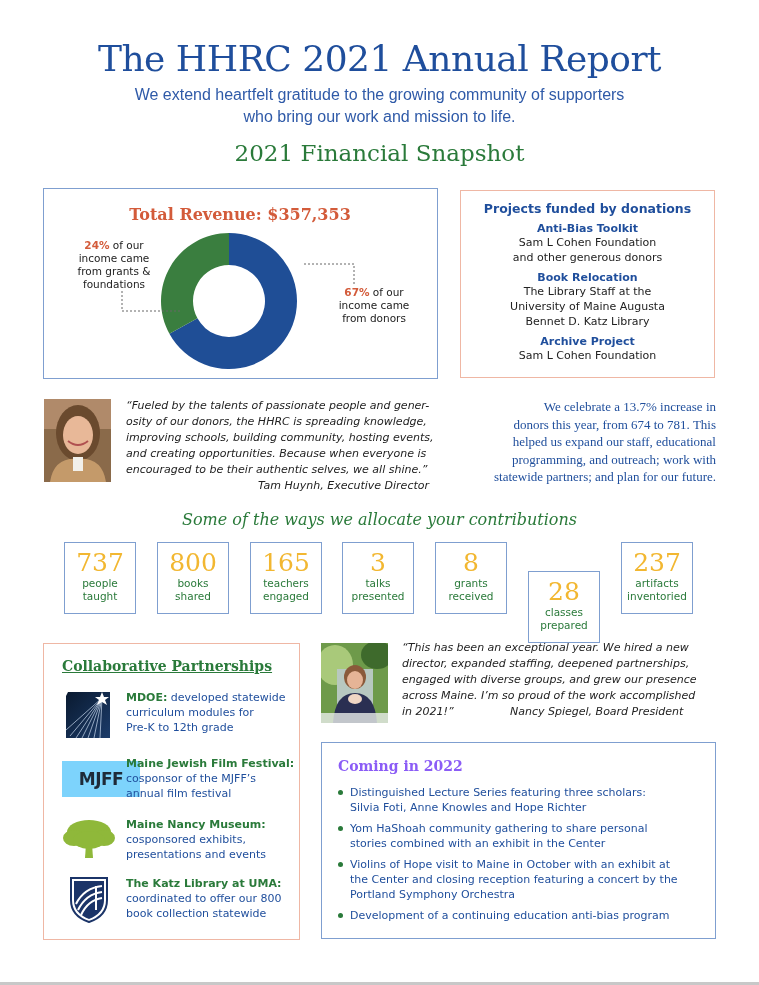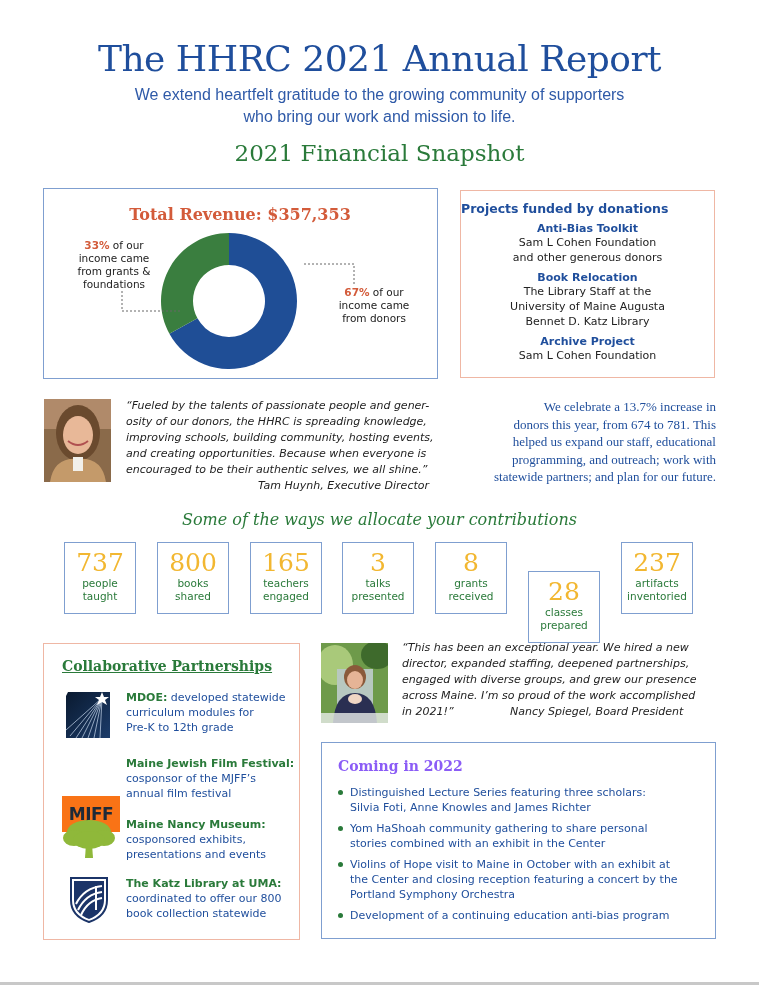--- a/index.html
+++ b/index.html
@@ -6,21 +6,21 @@
   body { width:759px; height:985px; position:relative; overflow:hidden; font-family:"DejaVu Sans", sans-serif; }
   .abs { position:absolute; }
   .title { left:0; width:759px; top:38px; text-align:center; color:#1f4e9c; font-size:36px; font-family:"DejaVu Serif", serif; letter-spacing:-0.5px; }
   .subtitle { left:0; width:759px; top:84px; text-align:center; color:#2f5aa8; font-size:16px; line-height:22px; font-family:Liberation Sans, sans-serif; }
   .section-title { left:0; width:759px; top:140px; text-align:center; color:#2a7a3a; font-size:23px; font-family:"DejaVu Serif", serif; }
   .box-blue { border:1.5px solid #7f9fd0; box-sizing:border-box; }
   .box-peach { border:1.5px solid #efb7a4; box-sizing:border-box; }
   .rev-title { color:#d35b3a; font-size:16px; font-weight:bold; font-family:"DejaVu Serif", serif; text-align:center; }
   .lbl { font-size:10.5px; line-height:13px; color:#222; text-align:center; }
   .lbl b { color:#d35b3a; }
-  .proj-head { color:#1f4e9c; font-weight:bold; font-size:12.5px; text-align:left; }
+  .proj-head { color:#1f4e9c; font-weight:bold; font-size:12.5px; text-align:center; }
   .proj-sub { color:#1f4e9c; font-weight:bold; font-size:11px; text-align:center; margin-top:6px; }
   .proj-txt { color:#222; font-size:11px; line-height:15px; text-align:center; }
   .quote { font-style:italic; color:#222; font-size:11px; line-height:16px; }
   .celebrate { color:#1f4e9c; font-size:13px; line-height:17.5px; text-align:right; font-family:"Liberation Serif", serif; }
   .alloc { left:0; width:759px; top:510px; text-align:center; color:#2a7a3a; font-size:16px; font-style:italic; font-family:"DejaVu Serif", serif; }
   .stat { width:72px; height:72px; box-sizing:border-box; border:1.5px solid #7f9fd0; text-align:center; }
   .stat .num { color:#f2b731; font-size:25px; font-family:"DejaVu Serif", serif; margin-top:6px; line-height:28px; }
   .stat .cap { color:#2a7a3a; font-size:10.5px; line-height:13px; }
   .partner-title { color:#2a7a3a; font-weight:bold; font-size:14px; font-family:"DejaVu Serif", serif;text-decoration:underline; }
   .p-name { color:#2a7a3a; font-weight:bold; }
@@ -43,21 +43,21 @@
 
 <div class="abs box-blue" style="left:43px;top:188px;width:395px;height:191px;">
   <div class="abs rev-title" style="left:0;width:392px;top:16px;">Total Revenue: $357,353</div>
   <svg class="abs" style="left:115px;top:42px;" width="140" height="140" viewBox="0 0 140 140">
     <g id="donut-slices">
         <path d="M70 2 A68 68 0 1 1 10.411145757017273 102.75924983891663 L38.45295951842091 87.34313226766174 A36 36 0 1 0 70 34 Z" fill="#1f4e96"></path>
         <path d="M10.411145757017273 102.75924983891663 A68 68 0 0 1 69.99999999999999 2 L70 34 A36 36 0 0 0 38.45295951842091 87.34313226766174 Z" fill="#3a7e3f"></path>
       </g>
   </svg>
   <div class="abs lbl" style="left:20px;top:50px;width:100px;">
-    <div><b>33%</b> <span>of our</span></div>
+    <div><b>24%</b> <span>of our</span></div>
     <div>income came</div>
     <div>from grants &amp;</div>
     <div>foundations</div>
   </div>
   <svg class="abs" style="left:75px;top:100px;" width="65" height="28">
     <path d="M3 2 L3 22 L62 22" fill="none" stroke="#666" stroke-width="1" stroke-dasharray="2,2"></path>
   </svg>
   <svg class="abs" style="left:258px;top:68px;" width="56" height="30">
     <path d="M2 7 L52 7 L52 28" fill="none" stroke="#666" stroke-width="1" stroke-dasharray="2,2"></path>
   </svg>
@@ -177,21 +177,21 @@
       </g>
       <polygon points="38,2 40,7 45,7 41,10 43,15 38,12 33,15 35,10 31,7 36,7" fill="#ffffff"></polygon>
     </svg>
   </div>
   <div class="abs p-txt" style="left:82px;top:46px;width:170px;">
     <div><span class="p-name">MDOE:</span> <span>developed statewide</span></div>
     <div>curriculum modules for</div>
     <div>Pre-K to 12th grade</div>
   </div>
 
-  <div class="abs" style="left:18px;top:117px;width:58px;height:36px;background:#f97316;display:flex;align-items:center;justify-content:center;margin-top:35px;">
+  <div class="abs" style="left:18px;top:117px;width:78px;height:36px;background:#7dd3fc;display:flex;align-items:center;justify-content:center;">
     <span style="font-weight:bold;font-size:17px;color:#1e2a38;font-family:'DejaVu Sans',sans-serif;letter-spacing:-0.5px;">MJFF</span>
   </div>
   <div class="abs p-txt" style="left:82px;top:112px;width:170px;">
     <div class="p-name">Maine Jewish Film Festival:</div>
     <div>cosponsor of the MJFF’s</div>
     <div>annual film festival</div>
   </div>
 
   <div class="abs" style="left:18px;top:172px;width:54px;height:44px;">
     <svg width="54" height="44" viewBox="0 0 54 44">
@@ -254,21 +254,21 @@
     <span style="position:absolute;left:108px;">Nancy Spiegel, Board President</span>
   </div>
 </div>
 
 <div class="abs box-blue" style="left:321px;top:742px;width:395px;height:197px;">
   <div class="abs coming-title" style="left:16px;top:15px;">Coming in 2022</div>
   <div class="abs" id="coming-list" style="left:16px;top:42px;width:370px;">
       <div class="bullet-item">
         <span class="bullet-dot"></span>
         <div>Distinguished Lecture Series featuring three scholars:</div>
-        <div>Silvia Foti, Anne Knowles and James Richter</div>
+        <div>Silvia Foti, Anne Knowles and Hope Richter</div>
       </div>
       <div class="bullet-item">
         <span class="bullet-dot"></span>
         <div>Yom HaShoah community gathering to share personal</div>
         <div>stories combined with an exhibit in the Center</div>
       </div>
       <div class="bullet-item">
         <span class="bullet-dot"></span>
         <div>Violins of Hope visit to Maine in October with an exhibit at</div>
         <div>the Center and closing reception featuring a concert by the</div>

